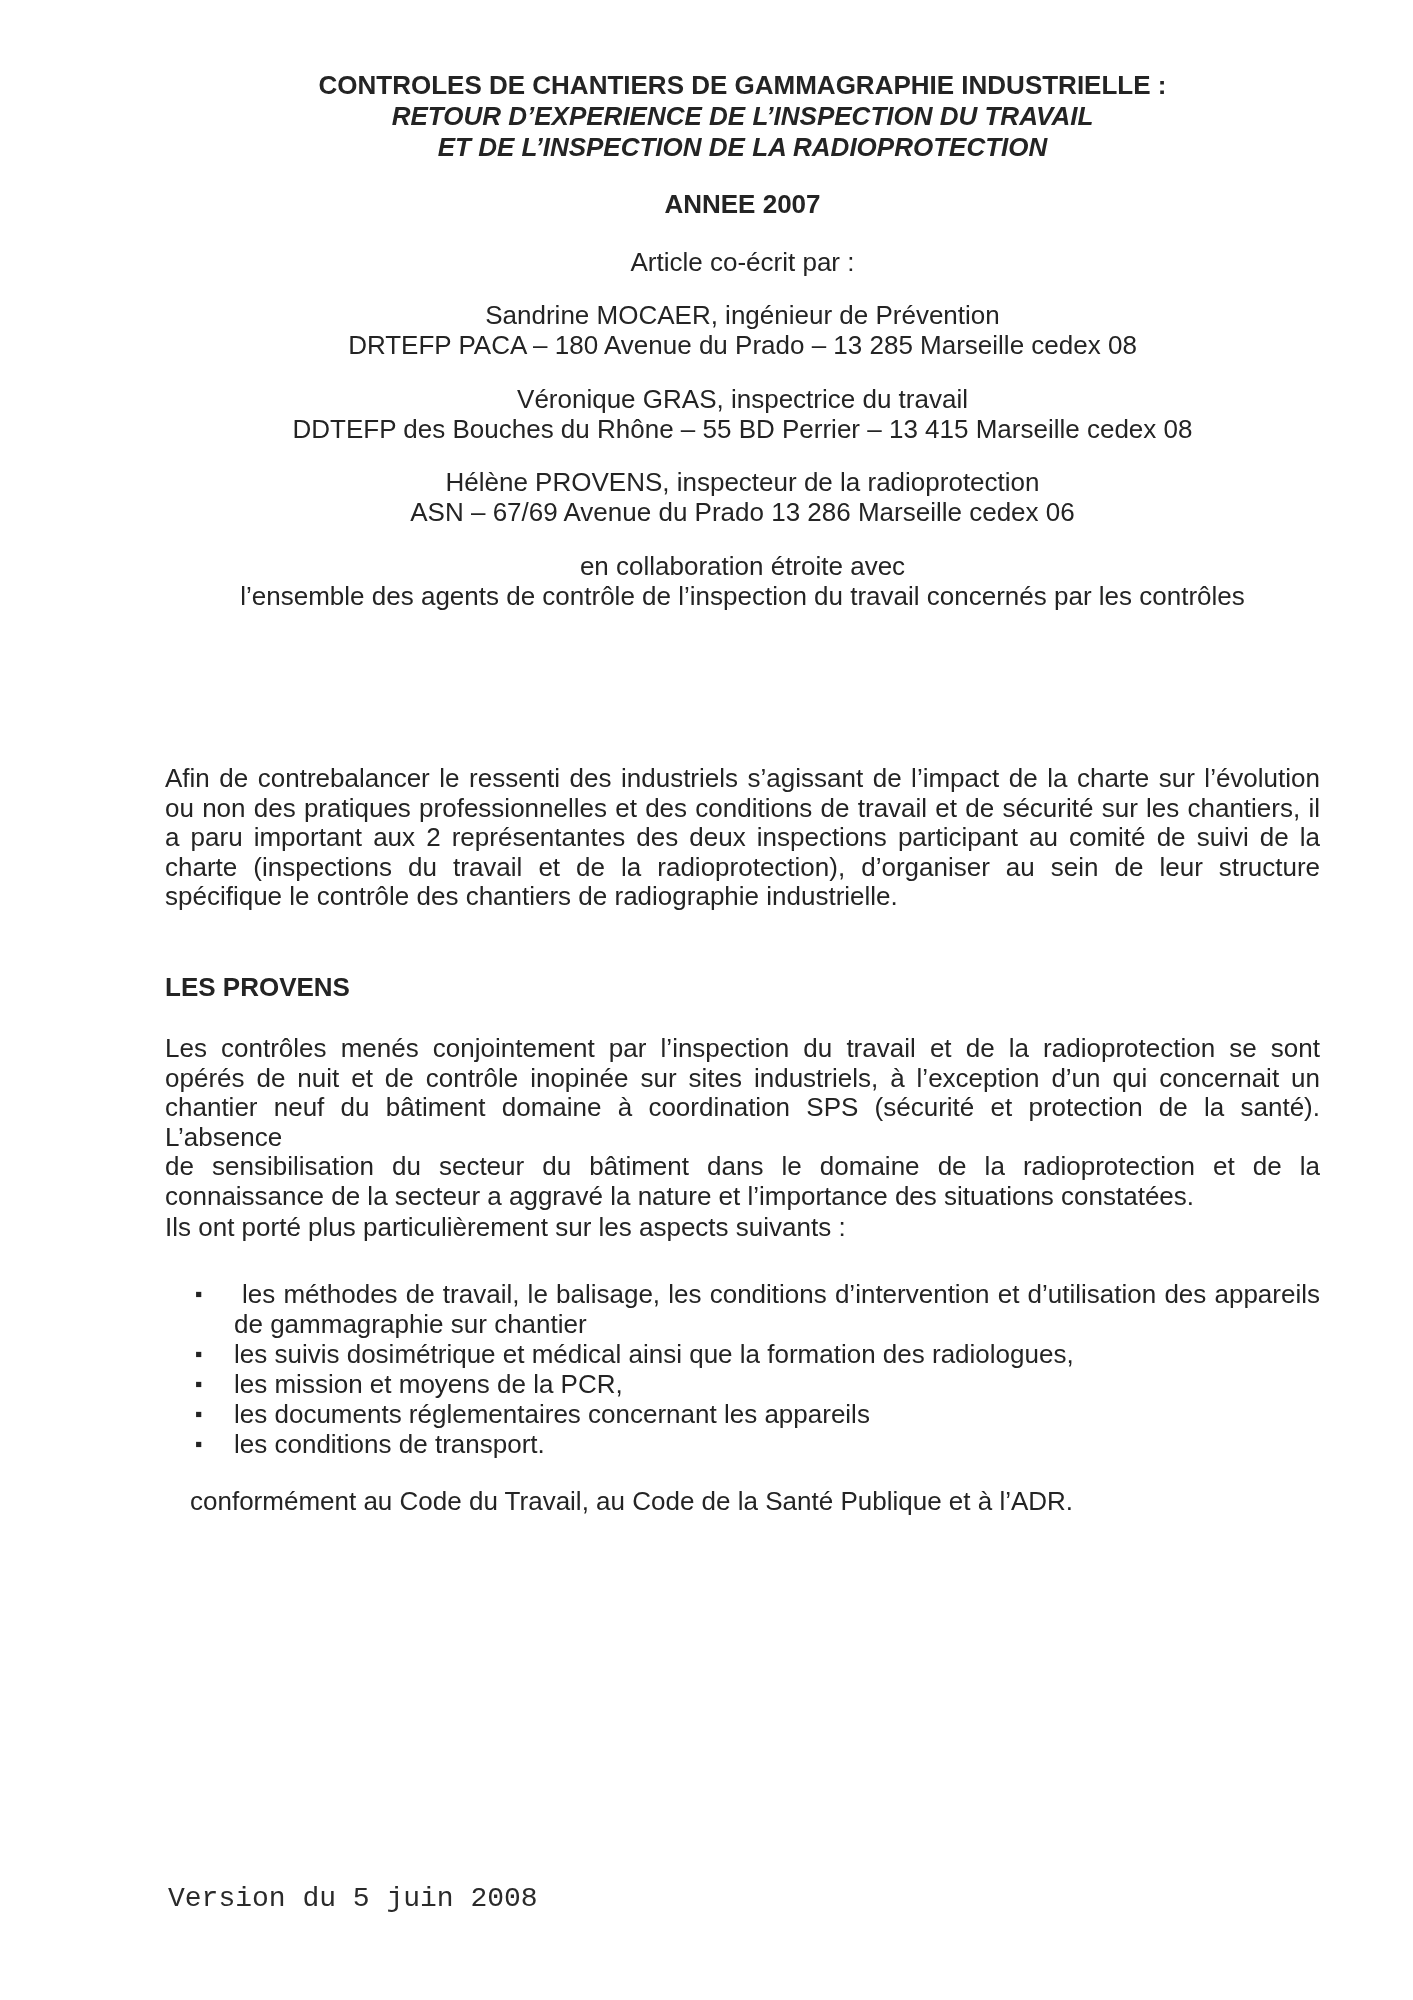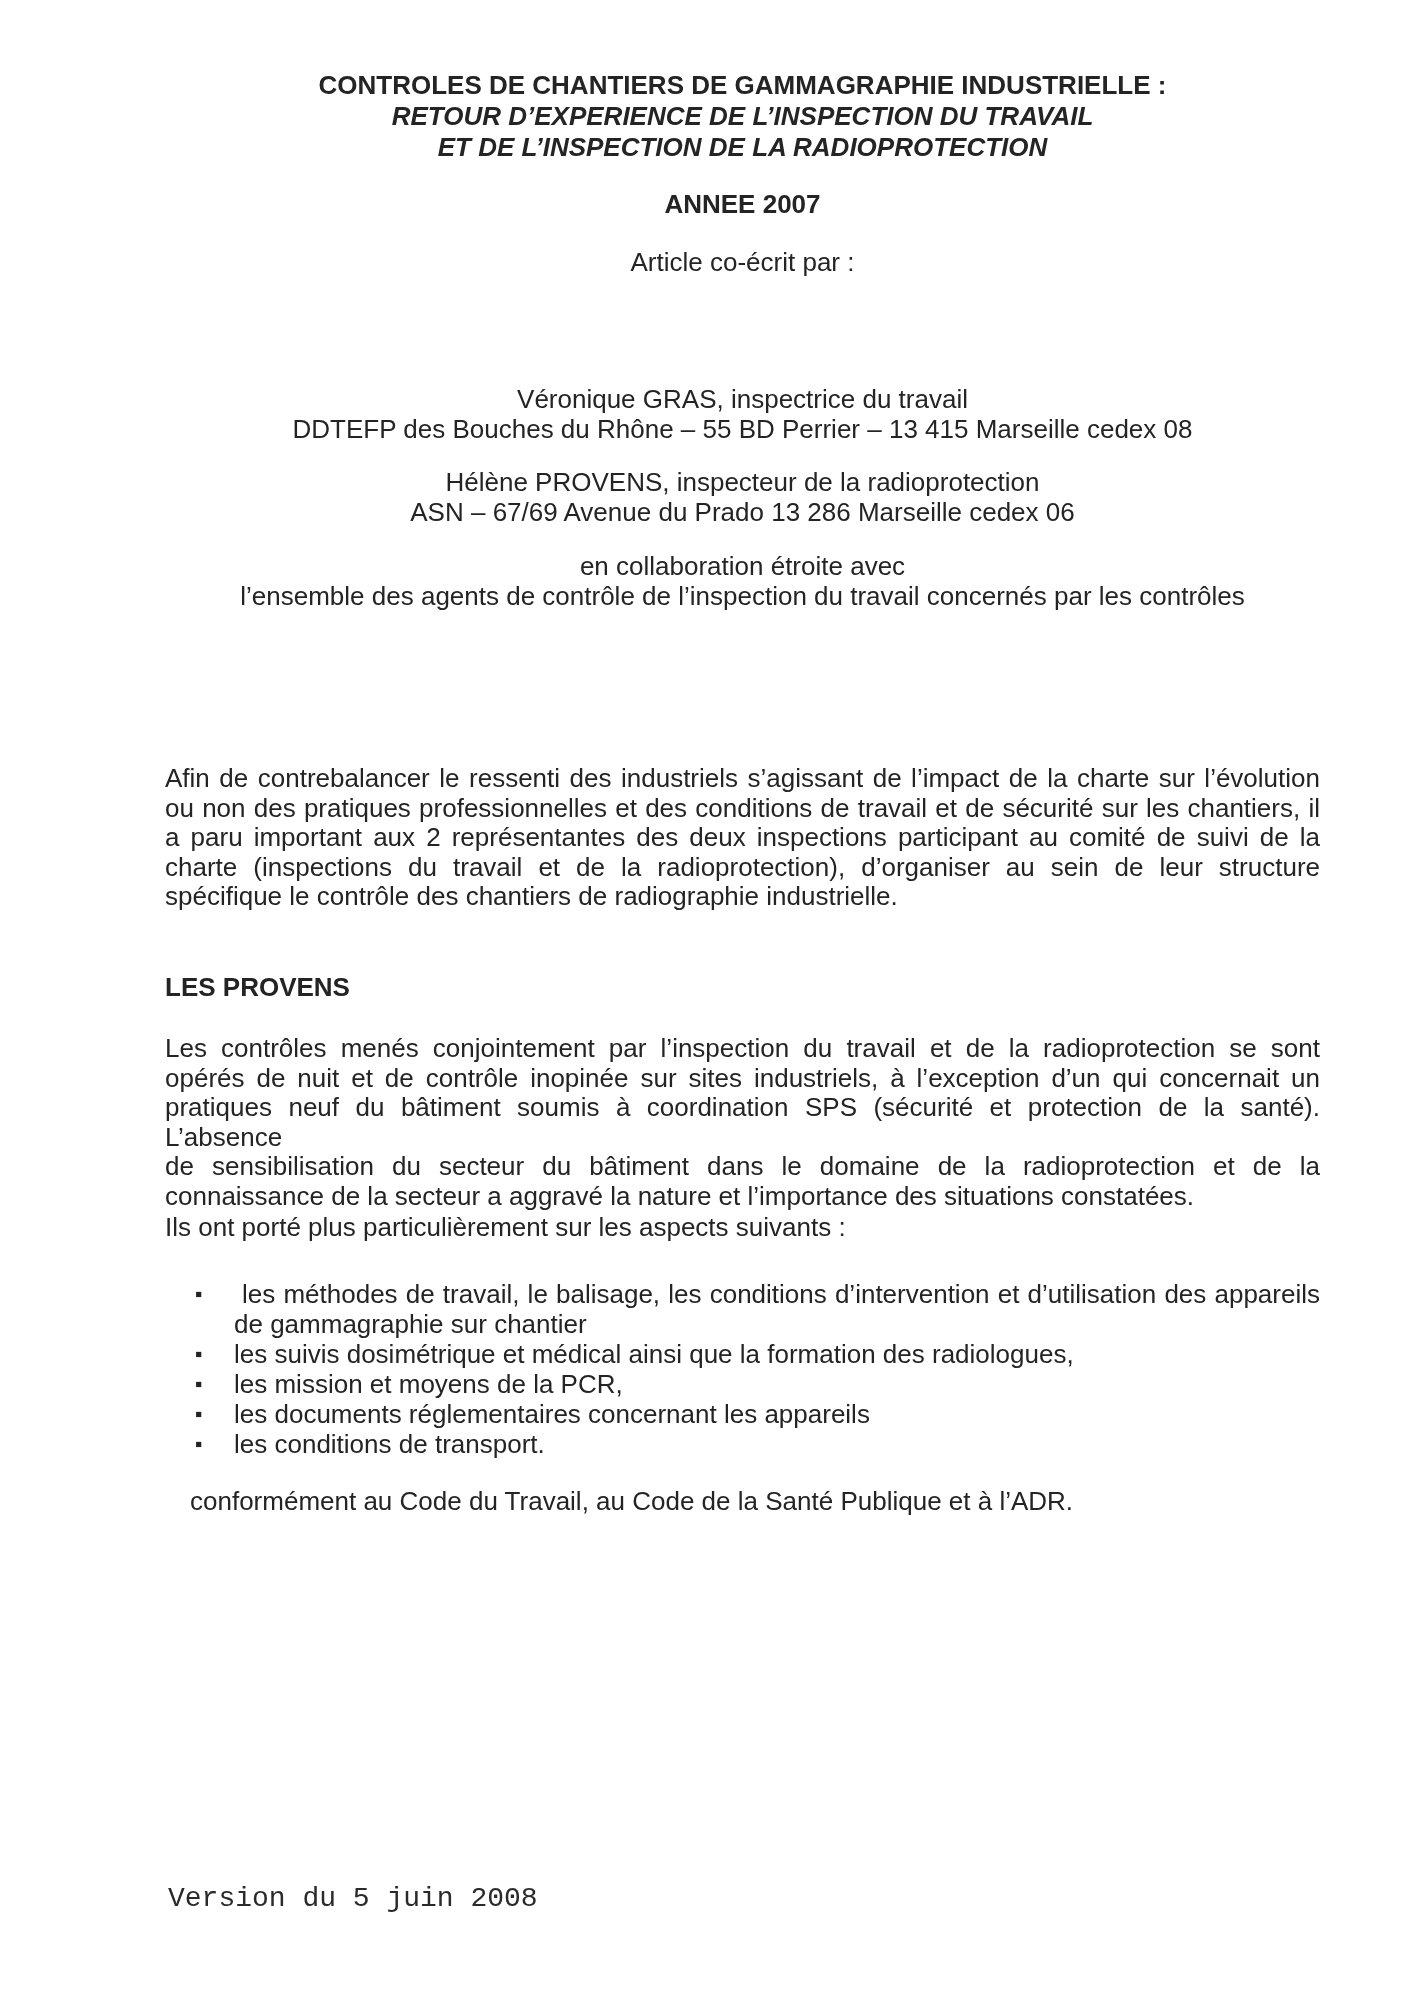--- a/index.html
+++ b/index.html
@@ -57,20 +57,24 @@
     <div class="abs center" style="top:70px;">
       <div class="t26 b">CONTROLES DE CHANTIERS DE GAMMAGRAPHIE INDUSTRIELLE :</div>
       <div class="t26 bi">RETOUR D’EXPERIENCE DE L’INSPECTION DU TRAVAIL</div>
       <div class="t26 bi">ET DE L’INSPECTION DE LA RADIOPROTECTION</div>
     </div>
 
     <div class="abs center t26 b" style="top:189px;">ANNEE 2007</div>
 
     <div class="abs center cline" style="top:247px;">Article co-écrit par :</div>
 
+    <div class="abs center" style="top:300px;">
+      <div class="cline">Sandrine MOCAER, ingénieur de Prévention</div>
+      <div class="cline">DRTEFP PACA – 180 Avenue du Prado – 13 285 Marseille cedex 08</div>
+    </div>
 
     <div class="abs center" style="top:384px;">
       <div class="cline">Véronique GRAS, inspectrice du travail</div>
       <div class="cline">DDTEFP des Bouches du Rhône – 55 BD Perrier – 13 415 Marseille cedex 08</div>
     </div>
 
     <div class="abs center" style="top:467px;">
       <div class="cline">Hélène PROVENS, inspecteur de la radioprotection</div>
       <div class="cline">ASN – 67/69 Avenue du Prado 13 286 Marseille cedex 06</div>
     </div>
@@ -86,21 +90,21 @@
       <div class="jl">a paru important aux 2 représentantes des deux inspections participant au comité de suivi de la</div>
       <div class="jl">charte (inspections du travail et de la radioprotection), d’organiser au sein de leur structure</div>
       <div class="jl-last">spécifique le contrôle des chantiers de radiographie industrielle.</div>
     </div>
 
     <div class="abs body-line b" style="top:973px;">LES PROVENS</div>
 
     <div class="abs" style="top:1034px;">
       <div class="jl">Les contrôles menés conjointement par l’inspection du travail et de la radioprotection se sont</div>
       <div class="jl">opérés de nuit et de contrôle inopinée sur sites industriels, à l’exception d’un qui concernait un</div>
-      <div class="jl">pratiques neuf du bâtiment soumis à coordination SPS (sécurité et protection de la santé). L’absence</div>
+      <div class="jl">chantier neuf du bâtiment domaine à coordination SPS (sécurité et protection de la santé). L’absence</div>
       <div class="jl">de sensibilisation du secteur du bâtiment dans le domaine de la radioprotection et de la</div>
       <div class="jl-last">connaissance de la secteur a aggravé la nature et l’importance des situations constatées.</div>
     </div>
 
     <div class="abs body-line" style="top:1213px;">Ils ont porté plus particulièrement sur les aspects suivants :</div>
 
     <div id="bullet-list">
       <div class="li">
         <span class="li-bullet">▪</span>
         <div class="li-text">

